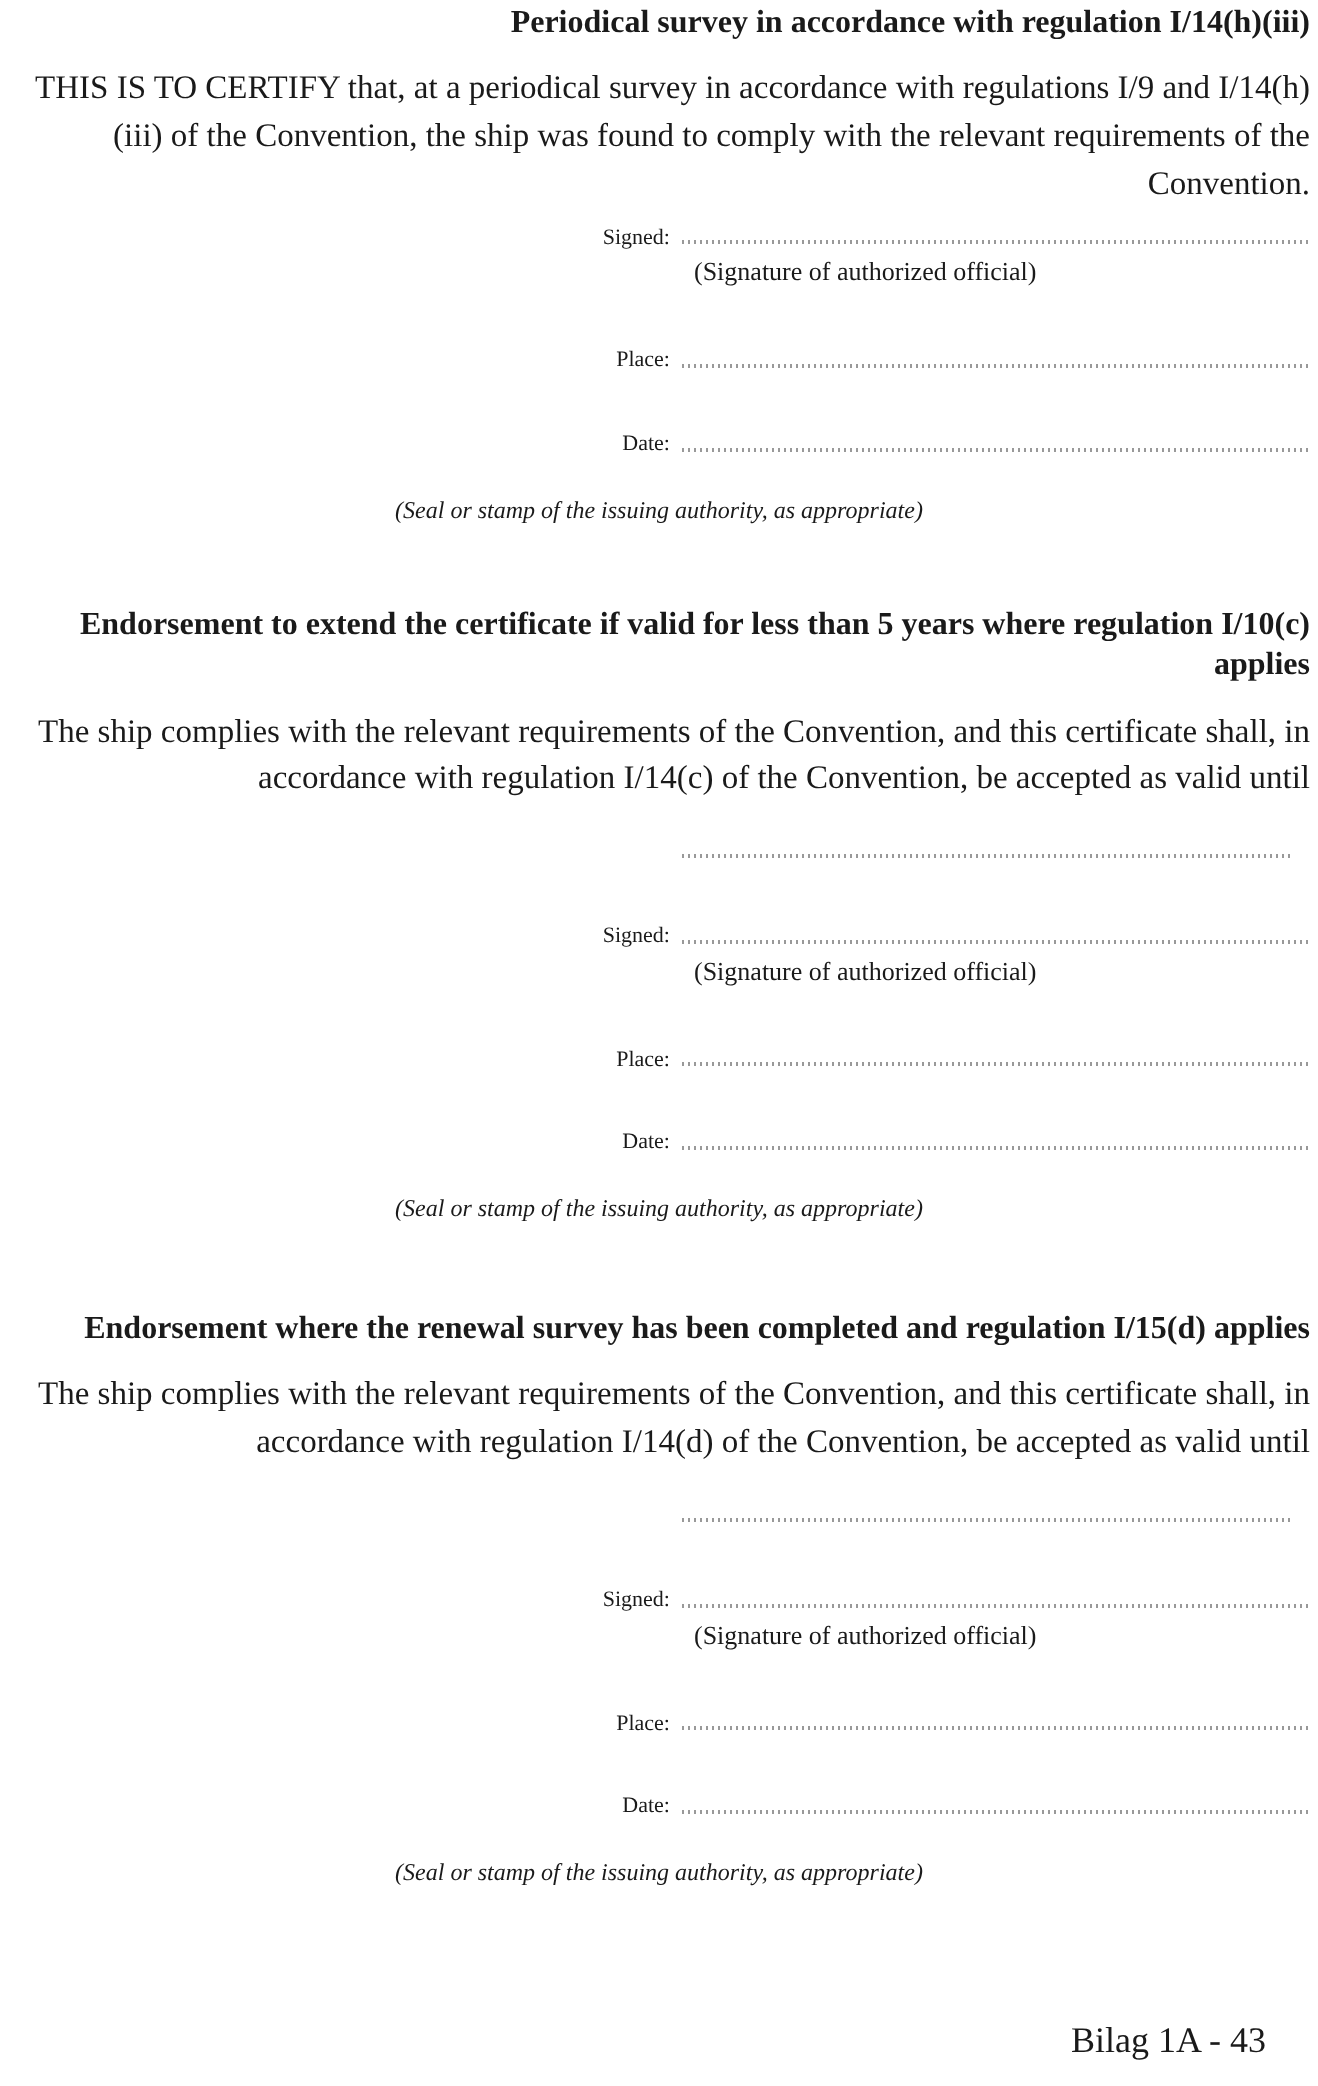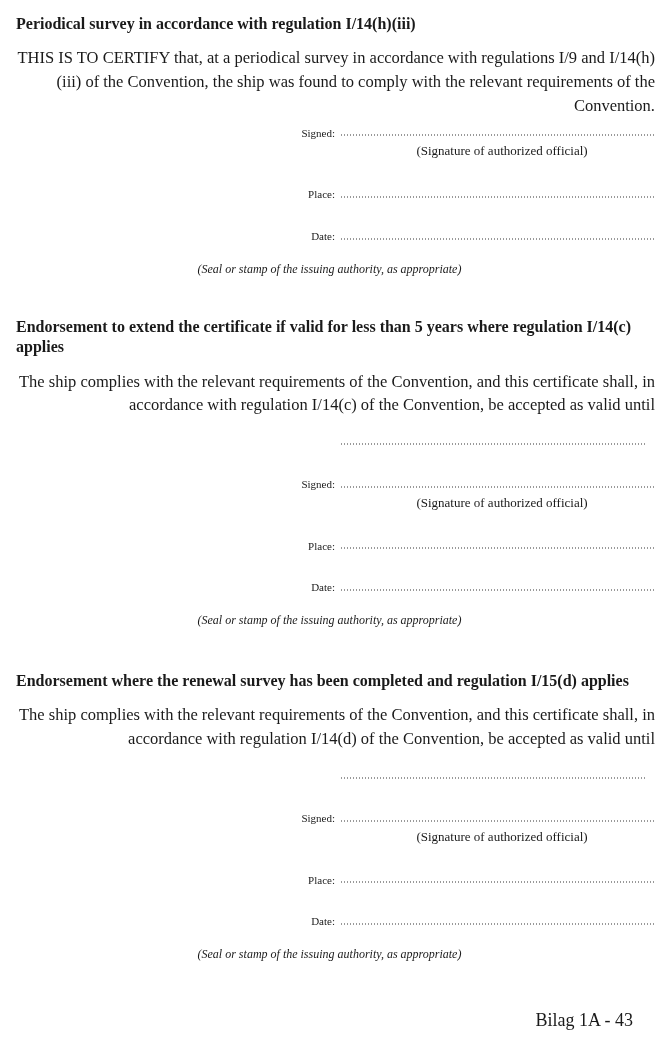--- a/index.html
+++ b/index.html
@@ -14,23 +14,23 @@
     background: #ffffff;
     color: #1a1a1a;
     font-family: "Liberation Serif", "DejaVu Serif", serif;
     overflow: hidden;
     box-sizing: border-box;
     padding: 2px 4px 0 4px;
   }
   .section-heading {
     font-size: 16px;
     font-weight: bold;
-    text-align: left;
+    text-align: right;
     line-height: 1.28;
-    margin: 12px;
+    margin: 0;
   }
   .section-heading.mt {
     margin-top: 40px;
   }
   .section-heading.mt2 {
     margin-top: 43px;
   }
   .body-par {
     font-size: 16.5px;
     line-height: 1.44;
@@ -58,21 +58,21 @@
   }
   .dotline {
     flex: 1;
     height: 2px;
     margin-bottom: 3px;
     background: repeating-linear-gradient(90deg, #999999 0 1px, transparent 1px 3px);
   }
   .caption-wrap {
     margin-left: 343px;
     width: 310px;
-    text-align: center;
+    text-align: left;
     margin-top: 2px;
   }
   .caption {
     font-size: 13px;
     line-height: 1.2;
   }
   .seal-note {
     text-align: center;
     font-size: 12px;
     font-style: italic;
@@ -116,21 +116,21 @@
       </div>
       <div class="sig-row gap">
         <span class="sig-label">Date:</span>
         <span class="dotline"></span>
       </div>
       <div class="seal-note">(Seal or stamp of the issuing authority, as appropriate)</div>
     </div>
   </div>
 
   <div>
-    <h2 class="section-heading mt">Endorsement to extend the certificate if valid for less than 5 years where regulation I/14(c) applies</h2>
+    <h2 class="section-heading mt">Endorsement to extend the certificate if valid for less than 5 years where regulation I/10(c) applies</h2>
     <p class="body-par">The ship complies with the relevant requirements of the Convention, and this certificate shall, in accordance with regulation I/14(c) of the Convention, be accepted as valid until</p>
     <div class="valid-until-line"></div>
 
     <div>
       <div class="sig-row after-line">
         <span class="sig-label">Signed:</span>
         <span class="dotline"></span>
       </div>
       <div class="caption-wrap">
         <span class="caption">(Signature of authorized official)</span>

